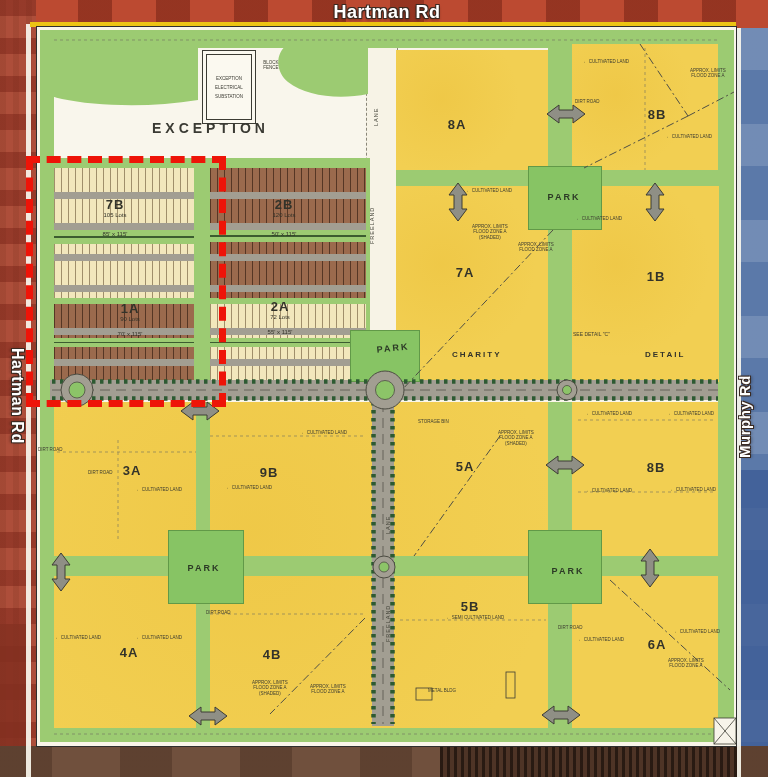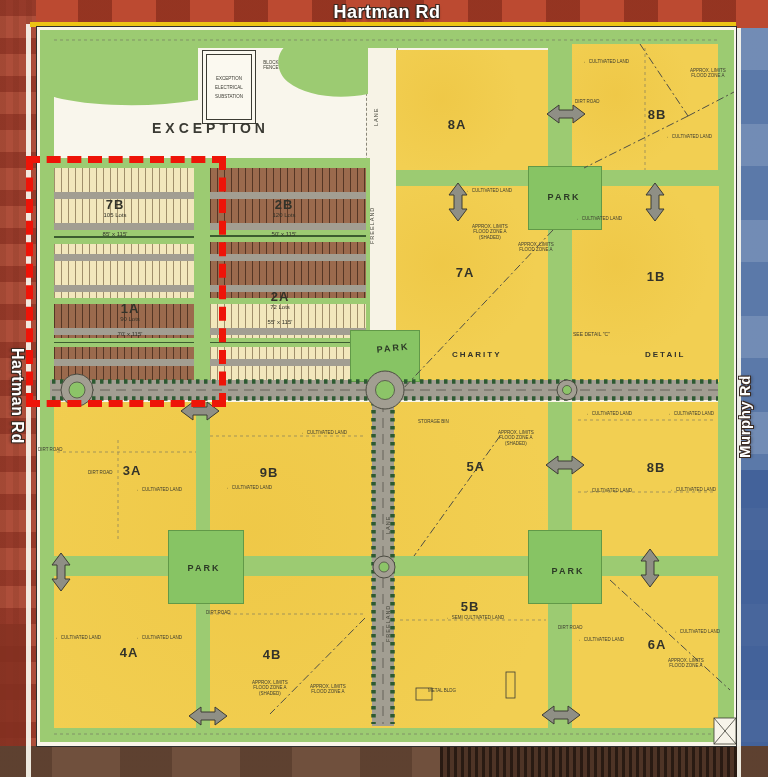--- a/index.html
+++ b/index.html
@@ -220,32 +220,32 @@
   <div class="abs plabel" style="left:250px;top:198px;width:68px;">
     <div>2B</div>
     <div class="plots">120 Lots</div>
     <div class="psize" style="margin-top:12px;">50' x 115'</div>
   </div>
   <div class="abs plabel" style="left:96px;top:302px;width:68px;">
     <div>1A</div>
     <div class="plots">90 Lots</div>
     <div class="psize" style="margin-top:8px;">70' x 115'</div>
   </div>
-  <div class="abs plabel" style="left:246px;top:290px;width:68px;">
+  <div class="abs plabel" style="left:246px;top:300px;width:68px;">
     <div>2A</div>
     <div class="plots">72 Lots</div>
     <div class="psize" style="margin-top:8px;">55' x 115'</div>
   </div>
   <div class="abs plabel" style="left:437px;top:118px;width:40px;">8A</div>
   <div class="abs plabel" style="left:637px;top:108px;width:40px;">8B</div>
   <div class="abs plabel" style="left:445px;top:266px;width:40px;">7A</div>
   <div class="abs plabel" style="left:636px;top:270px;width:40px;">1B</div>
   <div class="abs plabel" style="left:112px;top:464px;width:40px;">3A</div>
   <div class="abs plabel" style="left:249px;top:466px;width:40px;">9B</div>
-  <div class="abs plabel" style="left:445px;top:460px;width:40px;text-align:right;">5A</div>
+  <div class="abs plabel" style="left:445px;top:460px;width:40px;">5A</div>
   <div class="abs plabel" style="left:636px;top:461px;width:40px;">8B</div>
   <div class="abs plabel" style="left:109px;top:646px;width:40px;">4A</div>
   <div class="abs plabel" style="left:252px;top:648px;width:40px;">4B</div>
   <div class="abs plabel" style="left:450px;top:600px;width:40px;">5B</div>
   <div class="abs plabel" style="left:637px;top:638px;width:40px;">6A</div>
 
   <div class="ann" style="left:583px;top:59px;">← CULTIVATED LAND</div>
   <div class="ann wrap" style="left:686px;top:68px;">APPROX. LIMITS FLOOD ZONE A</div>
   <div class="ann" style="left:666px;top:134px;">← CULTIVATED LAND</div>
   <div class="ann" style="left:575px;top:99px;">DIRT ROAD</div>

